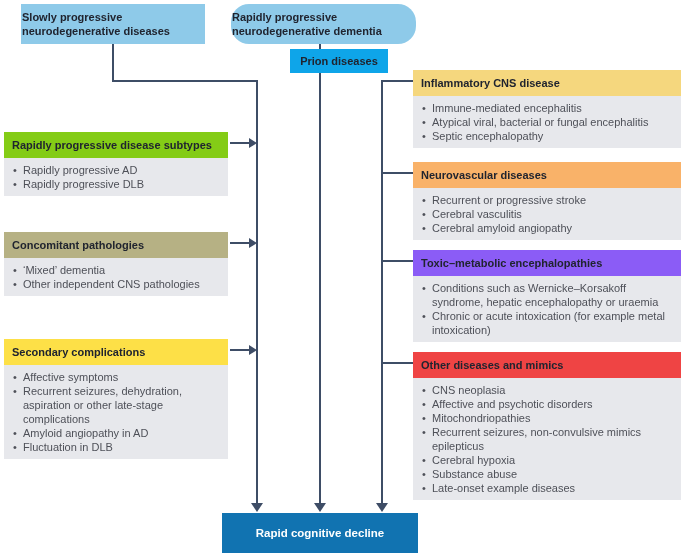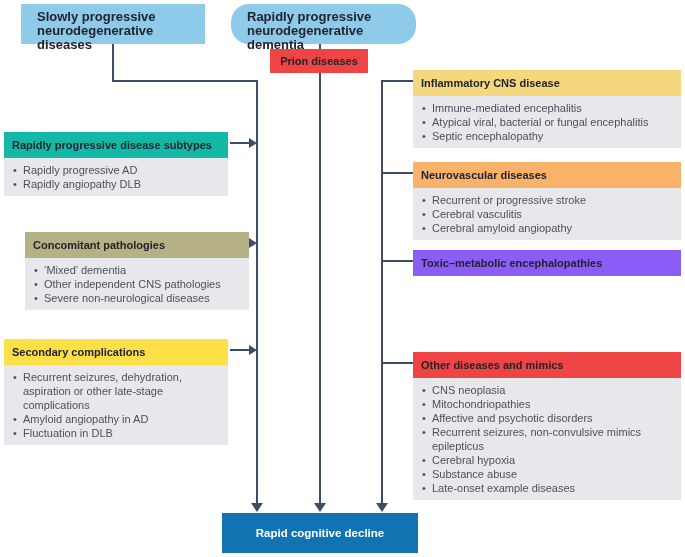--- a/index.html
+++ b/index.html
@@ -2,21 +2,21 @@
 <html><head>
 <meta charset="utf-8">
 <style>
   html,body{margin:0;padding:0;background:#ffffff;}
   .canvas{
     position:relative;width:685px;height:557px;background:#ffffff;
     font-family:"Liberation Sans",sans-serif;overflow:hidden;
   }
   .box{position:absolute;box-sizing:border-box;z-index:2;}
   .topbox{
-    padding:6px 16px;font-weight:bold;font-size:13px;line-height:14px;
+    padding:6px 1px;font-weight:bold;font-size:11px;line-height:14px;
     color:#20242f;
   }
   .slowly{left:21px;top:4px;width:184px;height:40px;}
   .rapidly{left:231px;top:4px;width:185px;height:40px;border-radius:18px;}
   .prion{
     left:270px;top:49px;width:98px;height:24px;text-align:center;
     line-height:24px;font-weight:bold;font-size:11px;color:#20242f;
   }
   .decline{
     left:222px;top:513px;width:196px;height:40px;text-align:center;
@@ -27,42 +27,42 @@
   .arrow-r{position:absolute;width:0;height:0;z-index:1;
     border-top:5px solid transparent;border-bottom:5px solid transparent;
     border-left:8px solid #3e4d66;}
   .arrow-d{position:absolute;width:0;height:0;z-index:1;
     border-left:6px solid transparent;border-right:6px solid transparent;
     border-top:9px solid #3e4d66;}
   
   .group{position:absolute;box-sizing:border-box;z-index:2;}
   .group-l{left:4px;width:224px;}
   .group-r{left:413px;width:268px;}
-  .g-subtypes{top:132px;} .g-concomitant{top:232px;margin-left:21px;} .g-secondary{top:339px;}
+  .g-subtypes{top:132px;} .g-concomitant{top:232px;} .g-secondary{top:339px;}
   .g-inflammatory{top:70px;} .g-neurovascular{top:162px;}
   .g-toxic{top:250px;} .g-other{top:352px;}
   .group-header{
     font-weight:bold;font-size:11px;line-height:14px;padding:6px 8px;
     color:#20242f;
   }
   .group-body{
     margin:0;padding:5px 8px;list-style:none;background:#e7e8ec;
     font-size:11px;line-height:14px;color:#4e5058;
   }
   .group-body li{position:relative;padding-left:11px;}
   .group-body li::before{content:"\2022";position:absolute;left:1px;}
 </style>
 </head>
 <body>
 
 <div class="canvas">
 
   <div class="box topbox slowly" style="background-color: rgb(142, 202, 233);">Slowly progressive neurodegenerative diseases</div>
   <div class="box topbox rapidly" style="background-color: rgb(142, 202, 233);">Rapidly progressive neurodegenerative dementia</div>
-  <div class="box prion" style="background-color: #ef4444;">Prion diseases</div>
+  <div class="box prion" style="background-color: #0ea5e9; margin-left: 20px;">Prion diseases</div>
 
   <div class="line" style="left:112px;top:44px;width:2px;height:38px;"></div>
   <div class="line" style="left:112px;top:80px;width:146px;height:2px;"></div>
   <div class="line" style="left:256px;top:80px;width:2px;height:425px;"></div>
   <div class="line" style="left:319px;top:44px;width:2px;height:461px;"></div>
   <div class="line" style="left:381px;top:80px;width:2px;height:425px;"></div>
 
   <div class="line" style="left:381px;top:80px;width:32px;height:2px;"></div>
   <div class="line" style="left:381px;top:172px;width:32px;height:2px;"></div>
   <div class="line" style="left:381px;top:260px;width:32px;height:2px;"></div>
@@ -73,39 +73,39 @@
   <div class="line" style="left:230px;top:242px;width:20px;height:2px;"></div>
   <div class="arrow-r" style="left:249px;top:238px;"></div>
   <div class="line" style="left:230px;top:349px;width:20px;height:2px;"></div>
   <div class="arrow-r" style="left:249px;top:345px;"></div>
 
   <div class="arrow-d" style="left:251px;top:503px;"></div>
   <div class="arrow-d" style="left:314px;top:503px;"></div>
   <div class="arrow-d" style="left:376px;top:503px;"></div>
 
   <div class="group group-l g-subtypes">
-    <div class="group-header" style="background-color: #14b8a6;">Rapidly progressive disease subtypes</div>
+    <div class="group-header" style="background-color: #84cc16;">Rapidly progressive disease subtypes</div>
     <ul class="group-body">
       <li>Rapidly progressive AD</li>
-      <li>Rapidly angiopathy DLB</li>
+      <li>Rapidly progressive DLB</li>
     </ul>
   </div>
 
   <div class="group group-l g-concomitant">
     <div class="group-header" style="background-color: rgb(182, 177, 132);">Concomitant pathologies</div>
     <ul class="group-body">
       <li>‘Mixed’ dementia</li>
       <li>Other independent CNS pathologies</li>
-      <li>Severe non-neurological diseases</li>
     </ul>
   </div>
 
   <div class="group group-l g-secondary">
     <div class="group-header" style="background-color: #fde047;">Secondary complications</div>
     <ul class="group-body">
+      <li>Affective symptoms</li>
       <li>Recurrent seizures, dehydration, aspiration or other late-stage complications</li>
       <li>Amyloid angiopathy in AD</li>
       <li>Fluctuation in DLB</li>
     </ul>
   </div>
 
   <div class="group group-r g-inflammatory">
     <div class="group-header" style="background-color: rgb(245, 215, 126);">Inflammatory CNS disease</div>
     <ul class="group-body">
       <li>Immune-mediated encephalitis</li>
@@ -118,28 +118,32 @@
     <div class="group-header" style="background-color: rgb(249, 178, 105);">Neurovascular diseases</div>
     <ul class="group-body">
       <li>Recurrent or progressive stroke</li>
       <li>Cerebral vasculitis</li>
       <li>Cerebral amyloid angiopathy</li>
     </ul>
   </div>
 
   <div class="group group-r g-toxic">
     <div class="group-header" style="background-color: #8b5cf6;">Toxic–metabolic encephalopathies</div>
+    <ul class="group-body">
+      <li>Conditions such as Wernicke–Korsakoff syndrome, hepatic encephalopathy or uraemia</li>
+      <li>Chronic or acute intoxication (for example metal intoxication)</li>
+    </ul>
   </div>
 
   <div class="group group-r g-other">
     <div class="group-header" style="background-color: #ef4444;">Other diseases and mimics</div>
     <ul class="group-body">
       <li>CNS neoplasia</li>
+      <li>Affective and psychotic disorders</li>
       <li>Mitochondriopathies</li>
-      <li>Affective and psychotic disorders</li>
       <li>Recurrent seizures, non-convulsive mimics epilepticus</li>
       <li>Cerebral hypoxia</li>
       <li>Substance abuse</li>
       <li>Late-onset example diseases</li>
     </ul>
   </div>
 
   <div class="box decline" style="background-color: rgb(17, 115, 177);">Rapid cognitive decline</div>
 
 </div>

